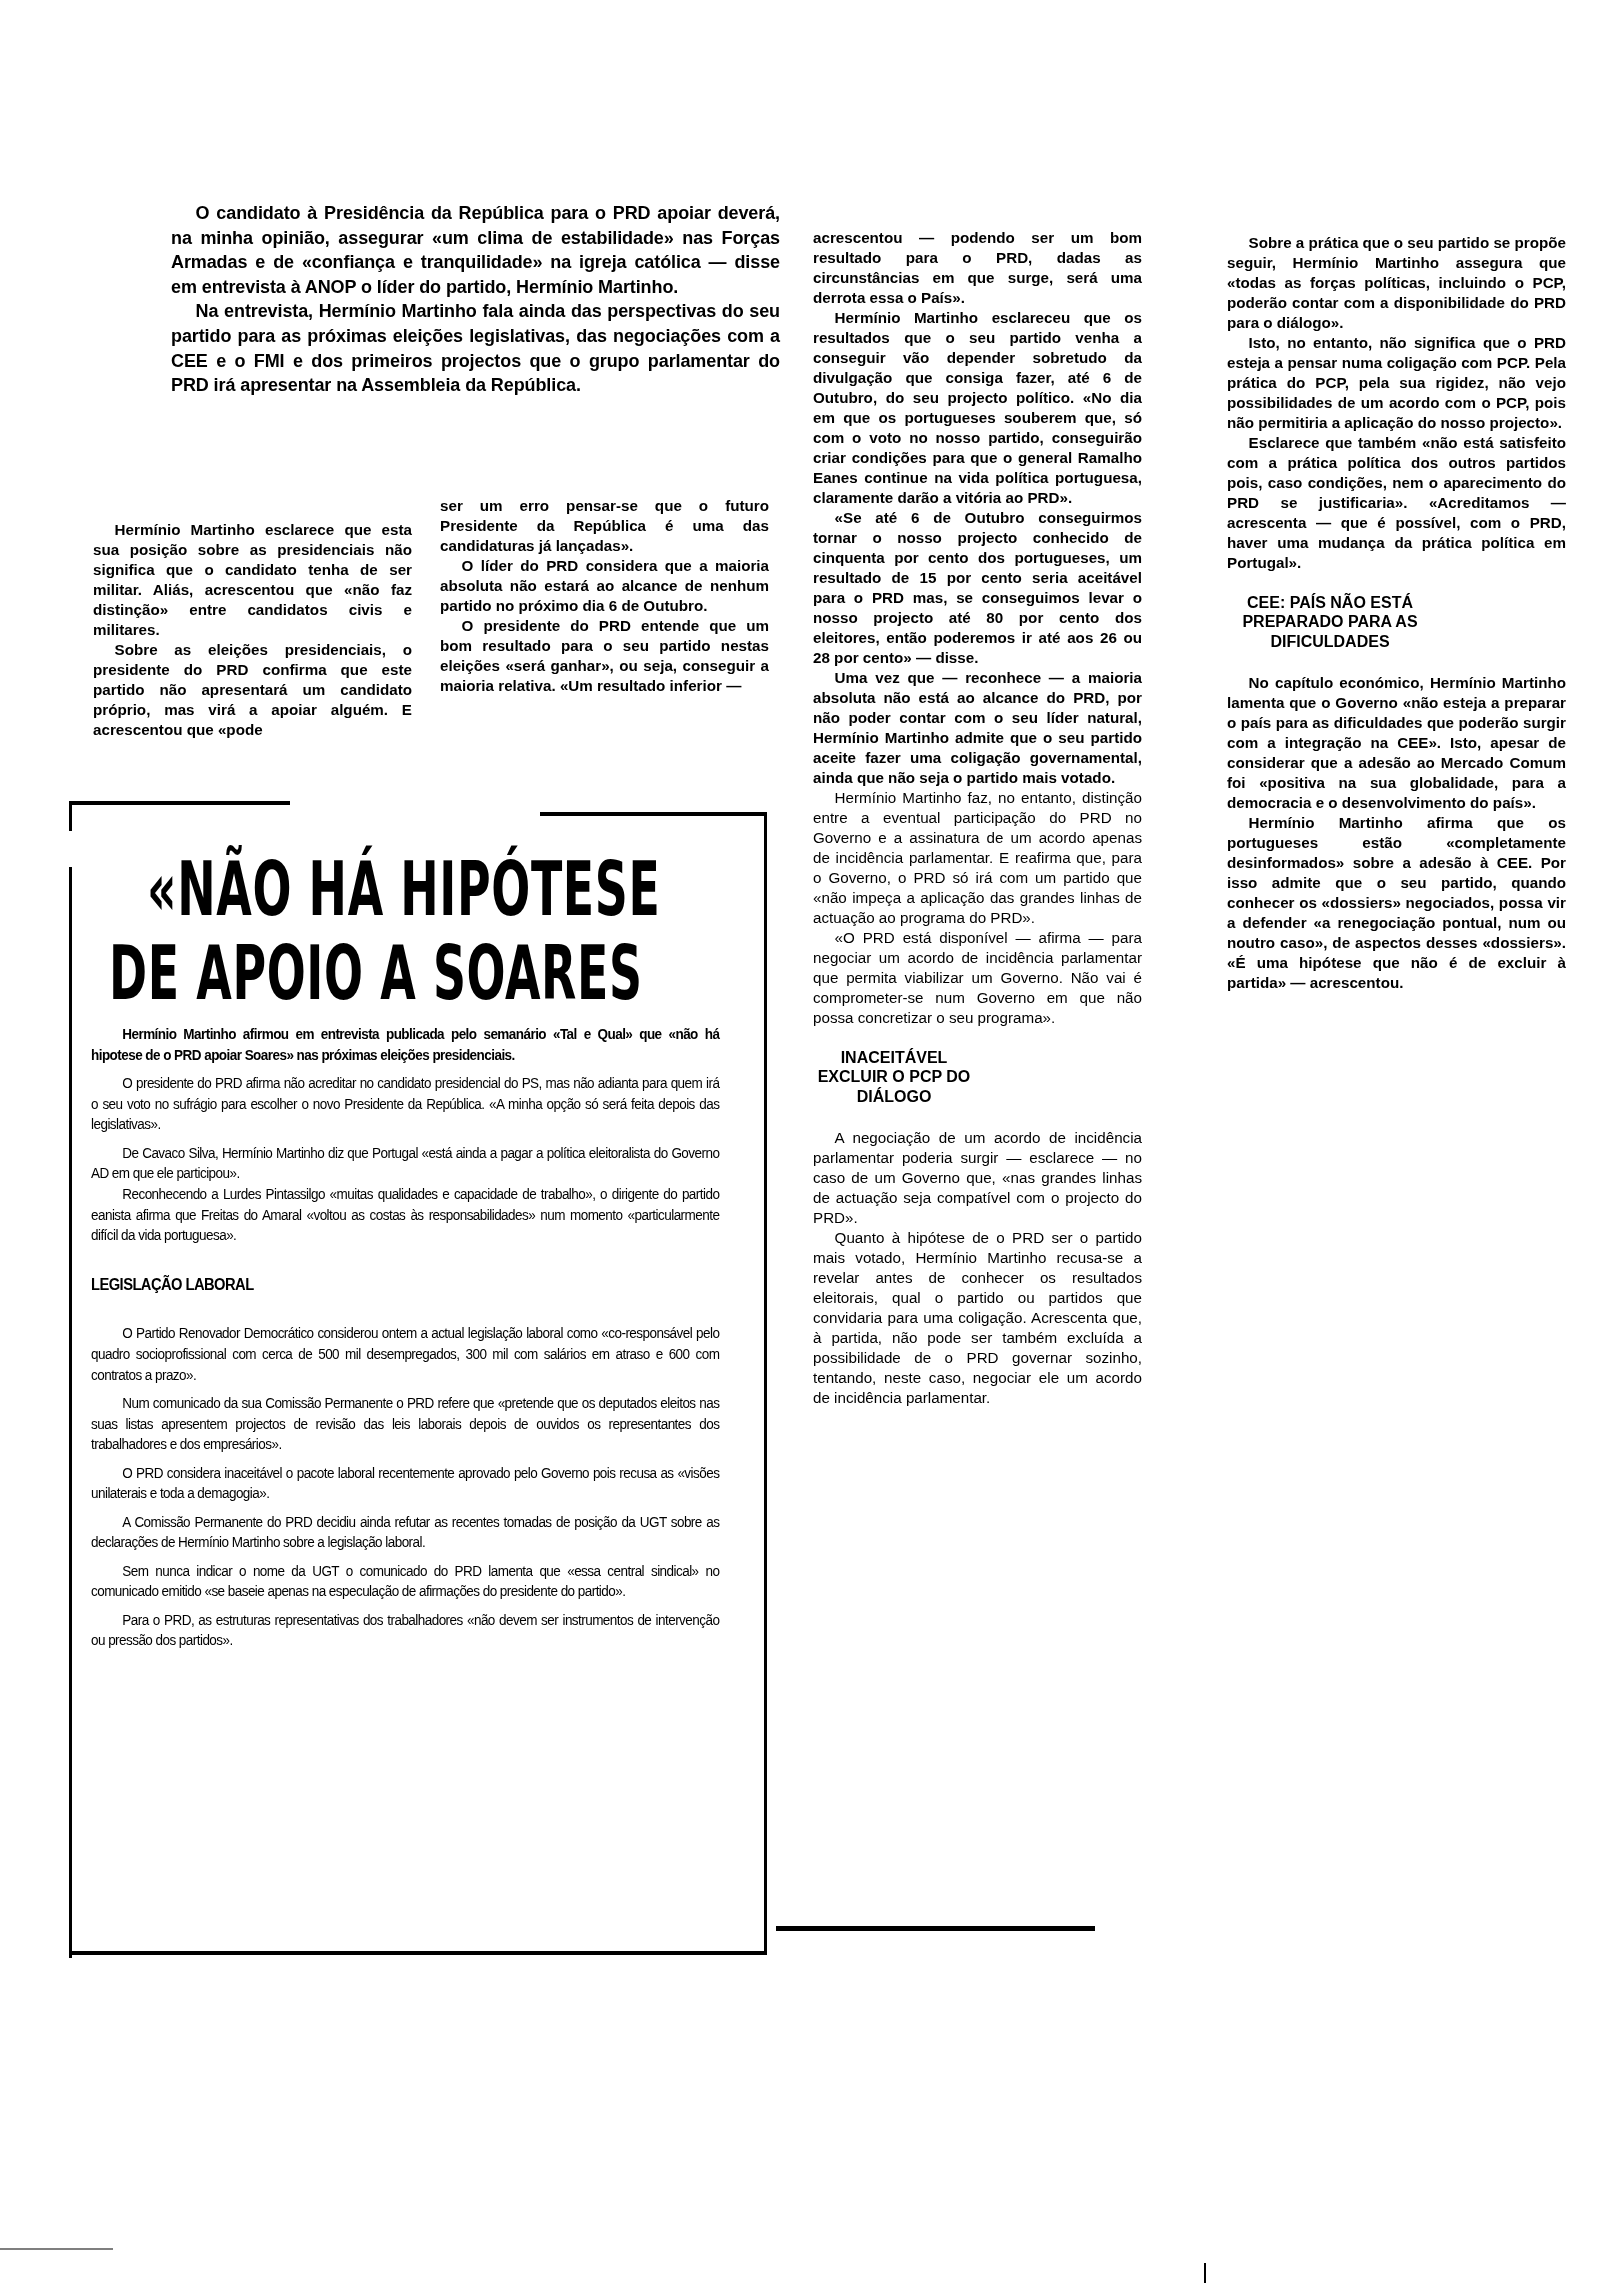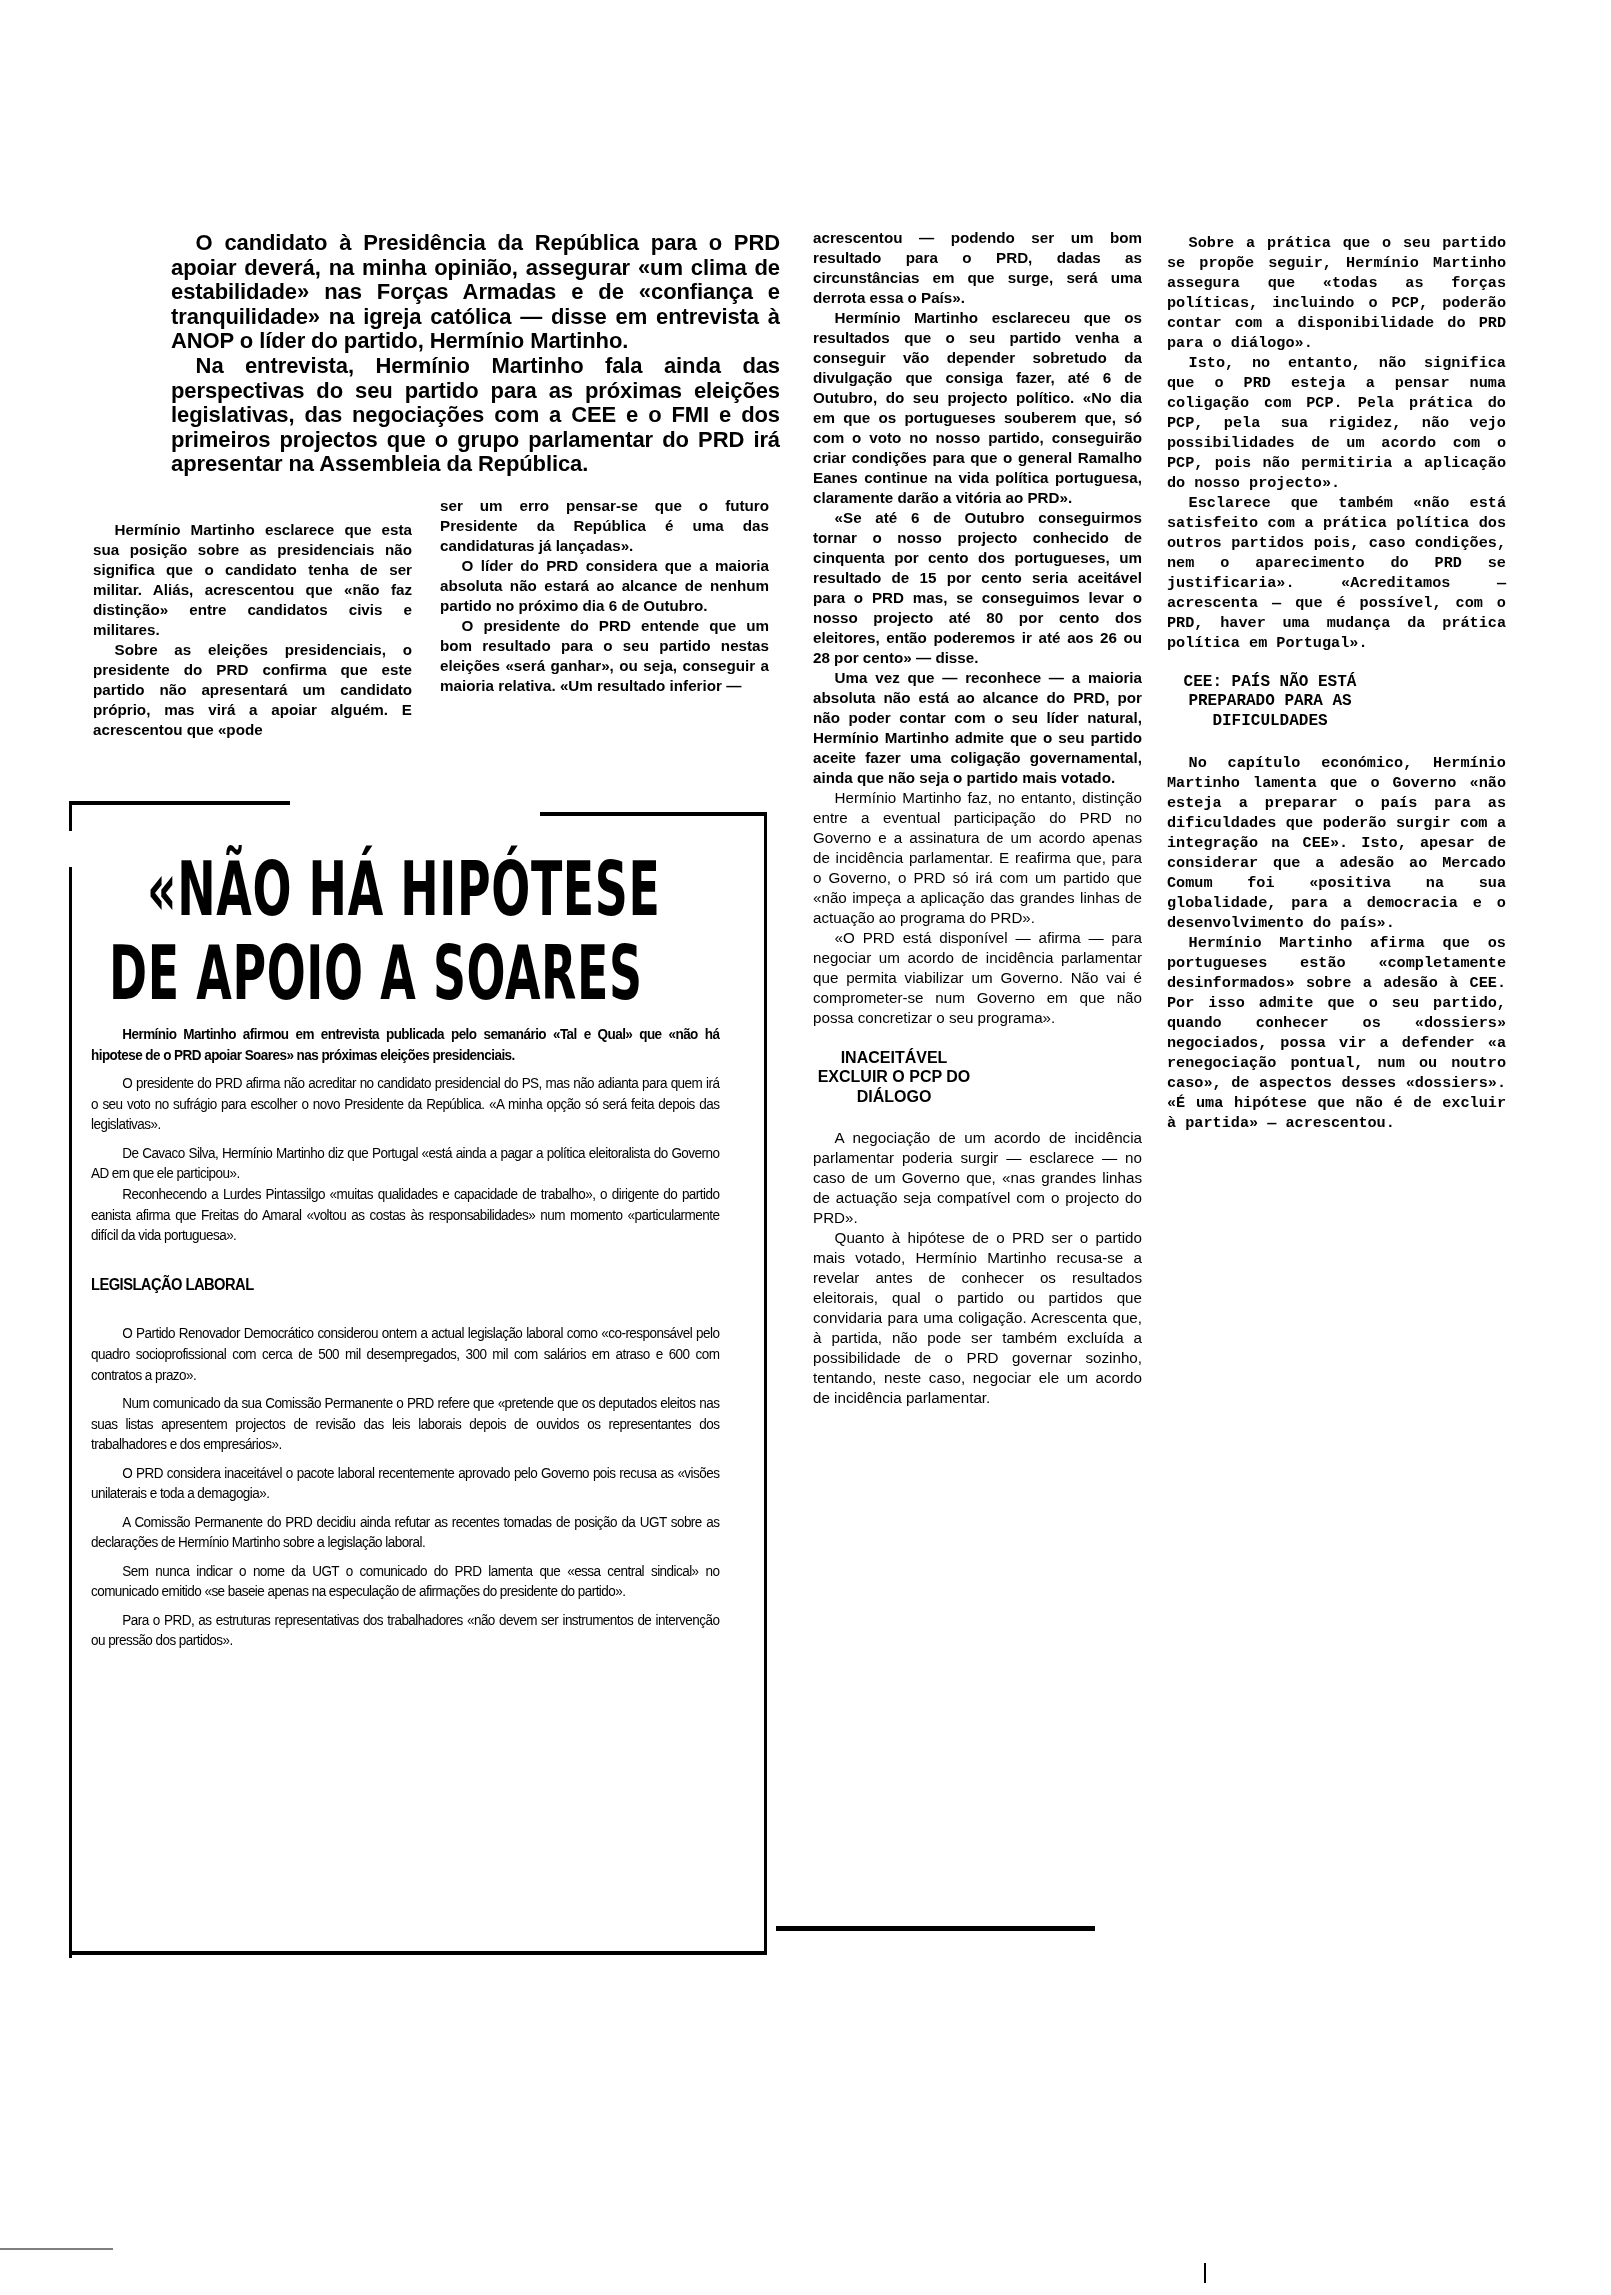--- a/index.html
+++ b/index.html
@@ -1,21 +1,21 @@
 <!DOCTYPE html>
 <html style="font-size:7.9px"><head>
 <meta charset="utf-8">
 <style>
   html, body { margin: 0; padding: 0; background: #ffffff; }
   body { width: 1612px; height: 2295px; position: relative; overflow: hidden; color: #000; }
   .page { position: absolute; left: 0; top: 0; width: 1612px; height: 2295px; background: #fff; }
   .abs { position: absolute; }
   .lead {
     font-family: "Liberation Sans", sans-serif; font-weight: bold;
-    font-size: 22px; line-height: 24.6px; text-align: justify; letter-spacing: -0.1px; margin-top: 30px;
+    font-size: 18px; line-height: 24.6px; text-align: justify; letter-spacing: -0.1px;
   }
   .lead p { margin: 0; text-indent: 24.6px; }
   .col {
     font-family: "Liberation Sans", sans-serif; font-weight: bold;
     font-size: 15.2px; line-height: 20px; text-align: justify;
   }
   .col p { margin: 0; text-indent: 21.6px; }
   .col .sub {
     font-weight: bold; font-size: 16px; line-height: 19.7px; text-indent: 0;
     margin: 19.7px 0 21.6px 0; text-align: center; text-transform: uppercase;
@@ -65,21 +65,21 @@
     <p>Uma vez que — reconhece — a maioria absoluta não está ao alcance do PRD, por não poder contar com o seu líder natural, Hermínio Martinho admite que o seu partido aceite fazer uma coligação governamental, ainda que não seja o partido mais votado.</p>
     <p style="font-weight:normal">Hermínio Martinho faz, no entanto, distinção entre a eventual participação do PRD no Governo e a assinatura de um acordo apenas de incidência parlamentar. E reafirma que, para o Governo, o PRD só irá com um partido que «não impeça a aplicação das grandes linhas de actuação ao programa do PRD».</p>
     <p style="font-weight:normal">«O PRD está disponível — afirma — para negociar um acordo de incidência parlamentar que permita viabilizar um Governo. Não vai é comprometer-se num Governo em que não possa concretizar o seu programa».</p>
     <p class="sub" style="width:162px;">INACEITÁVEL EXCLUIR O PCP DO DIÁLOGO</p>
     <div class="light" style="font-weight:normal;">
       <p>A negociação de um acordo de incidência parlamentar poderia surgir — esclarece — no caso de um Governo que, «nas grandes linhas de actuação seja compatível com o projecto do PRD».</p>
       <p>Quanto à hipótese de o PRD ser o partido mais votado, Hermínio Martinho recusa-se a revelar antes de conhecer os resultados eleitorais, qual o partido ou partidos que convidaria para uma coligação. Acrescenta que, à partida, não pode ser também excluída a possibilidade de o PRD governar sozinho, tentando, neste caso, negociar ele um acordo de incidência parlamentar.</p>
     </div>
   </div>
 
-  <div class="abs col" style="left:1167px; top:233px; width:339px;font-family:Liberation Mono, monospace;">
+  <div class="abs col" style="left:1227px; top:233px; width:339px;">
     <p>Sobre a prática que o seu partido se propõe seguir, Hermínio Martinho assegura que «todas as forças políticas, incluindo o PCP, poderão contar com a disponibilidade do PRD para o diálogo».</p>
     <p>Isto, no entanto, não significa que o PRD esteja a pensar numa coligação com PCP. Pela prática do PCP, pela sua rigidez, não vejo possibilidades de um acordo com o PCP, pois não permitiria a aplicação do nosso projecto».</p>
     <p>Esclarece que também «não está satisfeito com a prática política dos outros partidos pois, caso condições, nem o aparecimento do PRD se justificaria». «Acreditamos — acrescenta — que é possível, com o PRD, haver uma mudança da prática política em Portugal».</p>
     <p class="sub" style="width:206px;">CEE: PAÍS NÃO ESTÁ PREPARADO PARA AS DIFICULDADES</p>
     <p>No capítulo económico, Hermínio Martinho lamenta que o Governo «não esteja a preparar o país para as dificuldades que poderão surgir com a integração na CEE». Isto, apesar de considerar que a adesão ao Mercado Comum foi «positiva na sua globalidade, para a democracia e o desenvolvimento do país».</p>
     <p>Hermínio Martinho afirma que os portugueses estão «completamente desinformados» sobre a adesão à CEE. Por isso admite que o seu partido, quando conhecer os «dossiers» negociados, possa vir a defender «a renegociação pontual, num ou noutro caso», de aspectos desses «dossiers». «É uma hipótese que não é de excluir à partida» — acrescentou.</p>
   </div>
 
   <div class="rule" style="left:69px; top:801px; width:221px; height:3.9px;"></div>
   <div class="rule" style="left:540px; top:812px; width:226px; height:3.9px;"></div>

